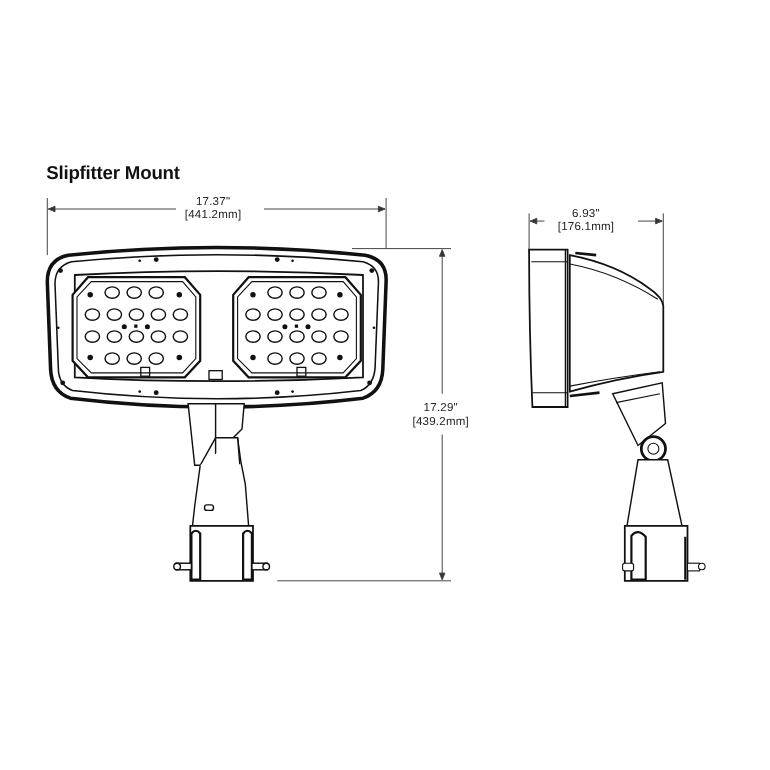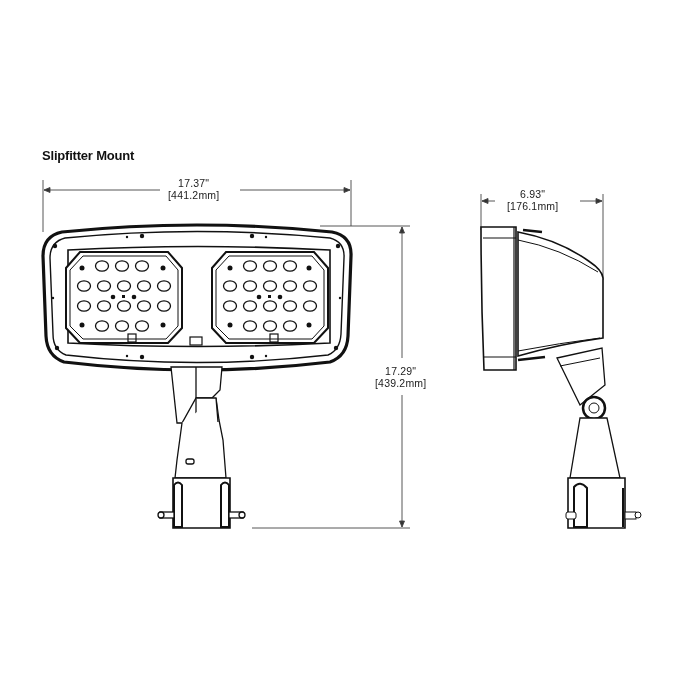--- a/index.html
+++ b/index.html
@@ -1,17 +1,17 @@
 <!DOCTYPE html>
 <html><head>
 <meta charset="utf-8">
 <style>
   html, body { margin: 0; padding: 0; background: #ffffff; }
   body { width: 700px; height: 700px; position: relative; overflow: hidden; font-family: "Liberation Sans", sans-serif; color: #111; }
-  .title { position: absolute; left: 42px; top: 148px; font-size: 13px; font-weight: bold; letter-spacing: -0.2px; color: #111; }
+  .title { position: absolute; left: 42px; top: 148px; font-size: 17px; font-weight: bold; letter-spacing: -0.2px; color: #111; }
   .dim { position: absolute; font-size: 10.5px; line-height: 12px; text-align: center; color: #222; background: #fff; padding: 0 3px; letter-spacing: 0.2px; }
   svg { position: absolute; left: 0; top: 0; }
 </style>
 </head>
 <body>
 
 <div class="title">Slipfitter Mount</div>
 
 <svg width="700" height="700" viewBox="0 0 700 700">
   <defs>

